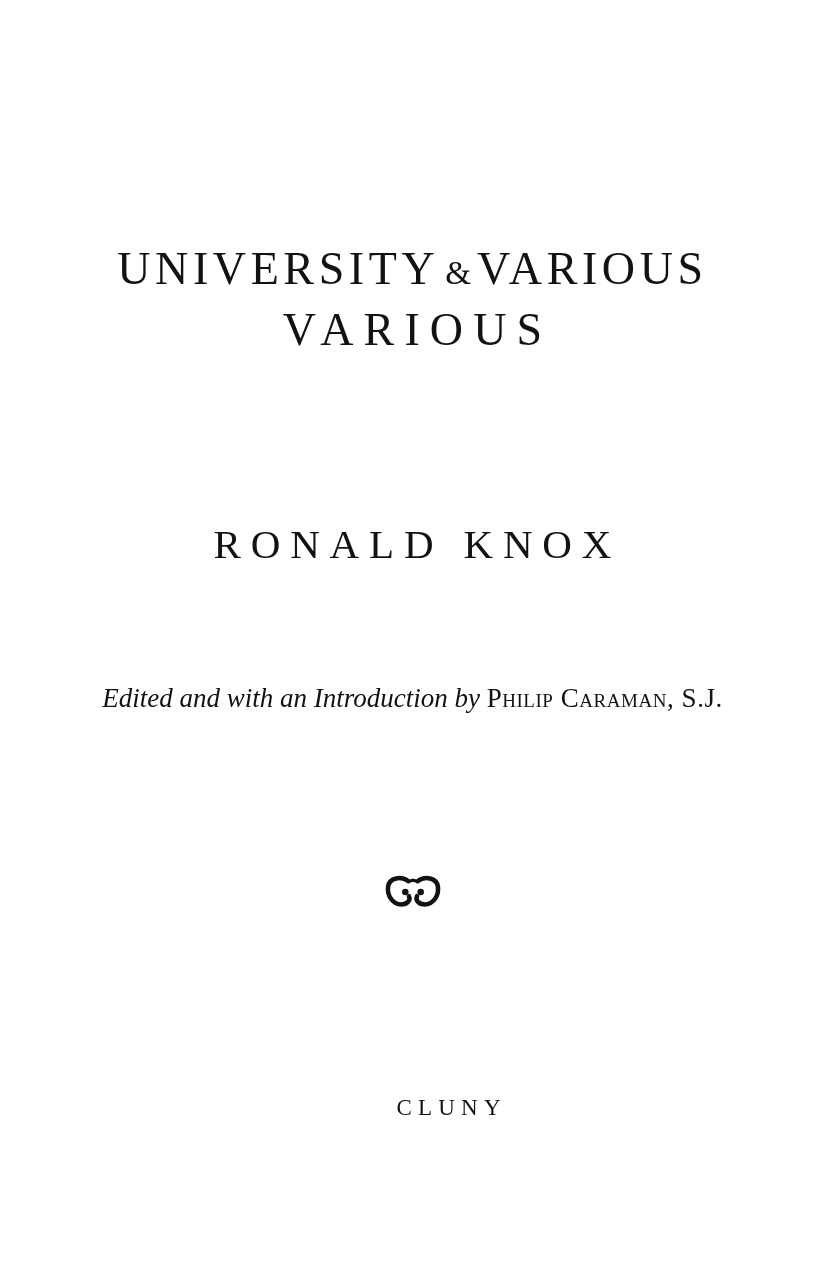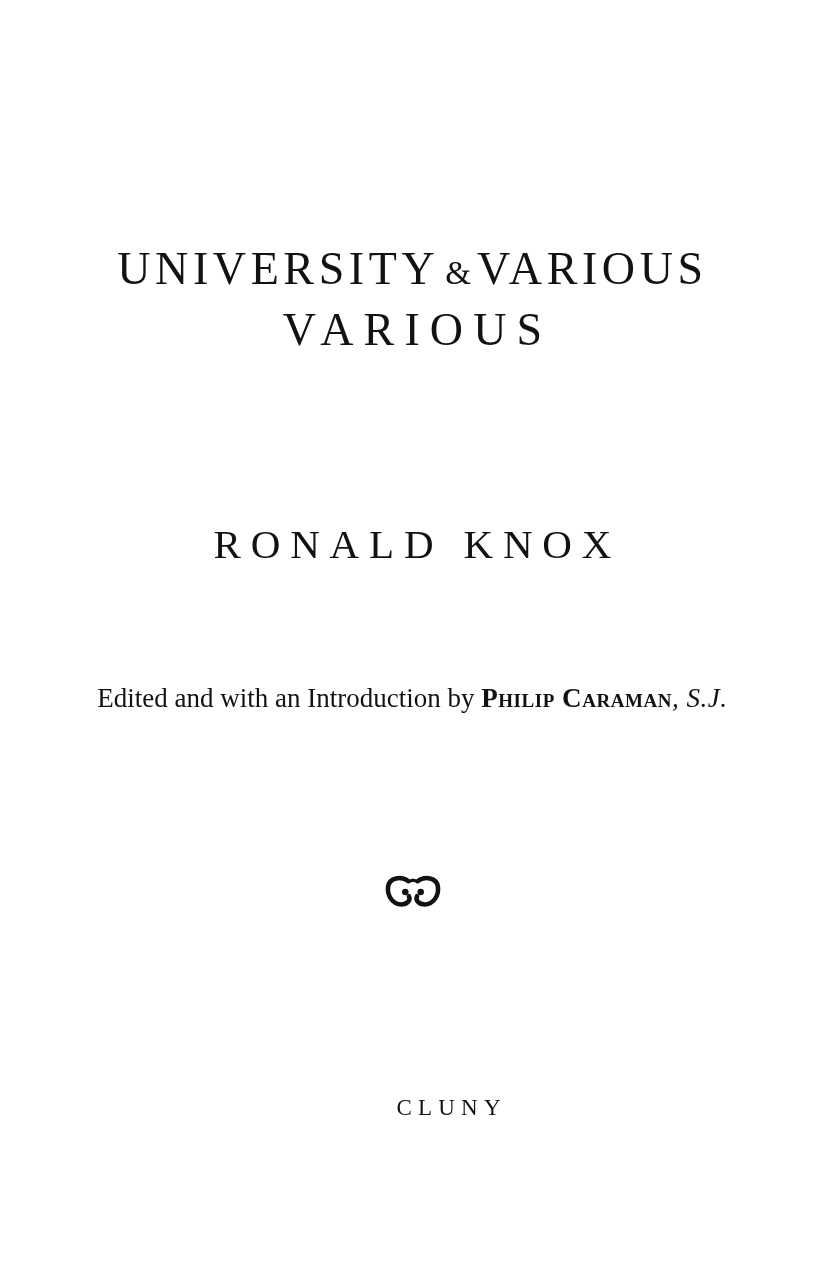--- a/index.html
+++ b/index.html
@@ -50,28 +50,28 @@
     letter-spacing: 0.24em;
     margin-left: 0.12em;
   }
   
   .editor {
     top: 678px;
     font-size: 27px;
     line-height: 40px;
   }
   .ed-prefix {
+    font-style: italic;
     text-align: center;
   }
   .ed-name {
     font-variant: small-caps;
     letter-spacing: 0.02em;
-    font-weight: bold;
   }
-  .ed-suffix { letter-spacing: 0.02em; font-style: italic; }
+  .ed-suffix { letter-spacing: 0.02em; }
   
   .ornament {
     top: 874px;
     height: 42px;
   }
   .ornament svg {
     display: inline-block;
     vertical-align: top;
   }
   

